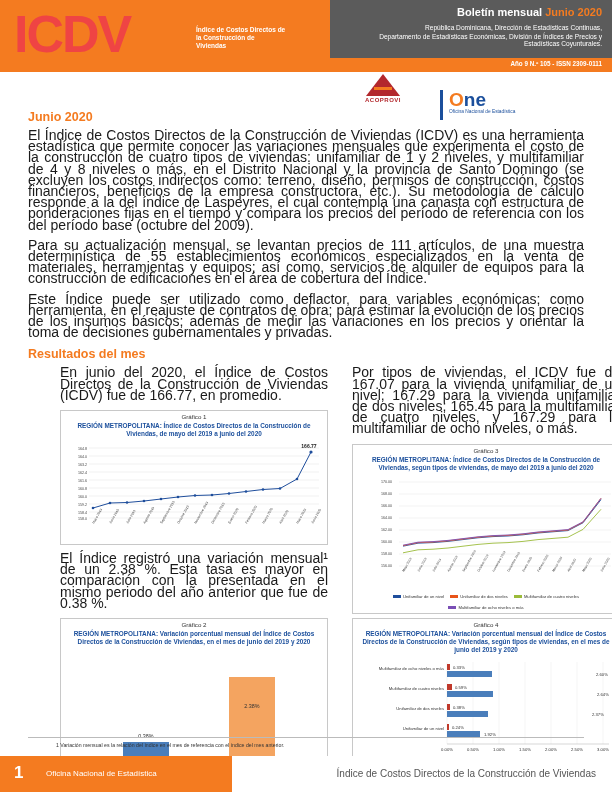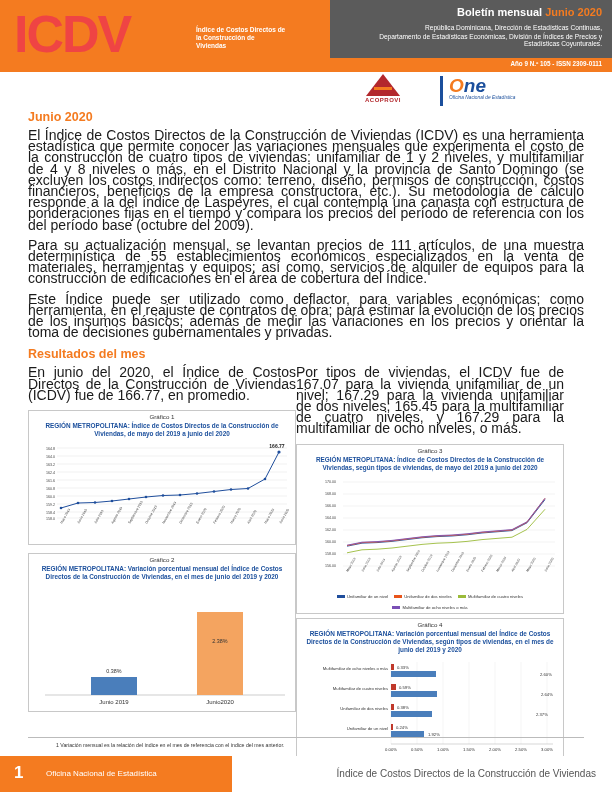--- a/index.html
+++ b/index.html
@@ -16,32 +16,32 @@
   .hdr-title .month{color:#f47b20;}
   .hdr-sub1{position:absolute;left:348px;top:24px;right:10px;text-align:right;color:#ffffff;font-size:6.6px;}
   .hdr-sub2{position:absolute;left:348px;top:33px;right:10px;text-align:right;color:#ffffff;font-size:6.6px;}
   .hdr-issn{position:absolute;left:348px;top:60px;right:10px;text-align:right;color:#ffffff;font-size:6.3px;font-weight:bold;}
 
   .logos{position:absolute;left:330px;top:74px;right:8px;height:36px;}
   .acoprovi{position:absolute;left:16px;top:0;text-align:center;width:74px;}
   .acoprovi .tri{width:0;height:0;border-left:17px solid transparent;border-right:17px solid transparent;border-bottom:22px solid #b3282d;margin:0 auto;position:relative;}
   .acoprovi .tri:after{content:"";position:absolute;left:-9px;top:13px;width:18px;height:3px;background:#f47b20;}
   .acoprovi .lbl{font-size:6px;font-weight:bold;color:#b3282d;letter-spacing:.5px;margin-top:1px;}
-  .one-logo{position:absolute;left:110px;top:2px;width:120px;height:30px;border-left:3px solid #1b4f9c;font-style:italic;}
+  .one-logo{position:absolute;left:110px;top:16px;width:120px;height:30px;border-left:3px solid #1b4f9c;}
   .one-logo .one-txt{font-size:19px;font-weight:bold;color:#1b4f9c;padding-left:6px;line-height:19px;}
   .one-logo .one-txt .e{color:#f47b20;}
   .one-logo .one-sub{font-size:4.8px;color:#1b4f9c;padding-left:6px;}
 
   
   .content{position:absolute;left:0;top:110px;width:612px;}
   .sectitle{color:#f47b20;font-size:12.5px;font-weight:bold;}
   p.body{font-size:14px;line-height:11.2px;text-align:justify;color:#1a1a1a;margin:0 0 9px 0;}
   .pad{padding:0 28px;}
 
-  .cols{display:flex;gap:0;padding:0 28px;}
+  .cols{display:flex;gap:24px;padding:0 28px;margin-left:32px;}
   .col{width:268px;}
 
   .chart-box{border:1px solid #c8c8c8;margin-top:4px;background:#fff;}
   .chart-cap{font-size:6.2px;text-align:center;color:#333;padding-top:2px;}
   .chart-title{font-size:6.4px;font-weight:bold;color:#1b4f9c;text-align:center;line-height:8px;padding:2px 6px 2px 6px;}
   .chart-area{position:relative;}
   svg{display:block;}
 
   .legend{display:flex;justify-content:center;flex-wrap:wrap;gap:6px;padding:2px 2px 3px 2px;}
   .legend .item{display:flex;align-items:center;font-size:4.2px;color:#333;}
@@ -167,20 +167,21 @@
               <text transform="translate(186,84) rotate(-60)">Febrero 2020</text>
               <text transform="translate(203,84) rotate(-60)">Marzo 2020</text>
               <text transform="translate(220,84) rotate(-60)">Abril 2020</text>
               <text transform="translate(237,84) rotate(-60)">Mayo 2020</text>
               <text transform="translate(252,84) rotate(-60)">Junio 2020</text>
             </g>
           </svg>
         </div>
       </div>
 
+      <p class="body" style="margin-top:8px;">El Índice registró una variación mensual¹ de un 2.38 %. Esta tasa es mayor en comparación con la presentada en el mismo periodo del año anterior que fue de 0.38 %.</p>
 
       <div class="chart-box" style="margin-top:8px;">
         <div class="chart-cap">Gráfico 2</div>
         <div class="chart-title">REGIÓN METROPOLITANA: Variación porcentual mensual del Índice de Costos Directos de la Construcción de Viviendas, en el mes de junio del 2019 y 2020</div>
         <div class="chart-area">
           <svg width="266" height="128" viewBox="0 0 266 128">
             <line x1="16" y1="112" x2="256" y2="112" stroke="#999" stroke-width="0.5"></line>
             <rect x="62" y="94" width="46" height="18" fill="#4a7ebb"></rect>
             <rect x="168" y="29" width="46" height="83" fill="#f4a460"></rect>
             <text x="85" y="90" font-size="5.4" fill="#333" text-anchor="middle" font-family="Liberation Sans, sans-serif">0.38%</text>

